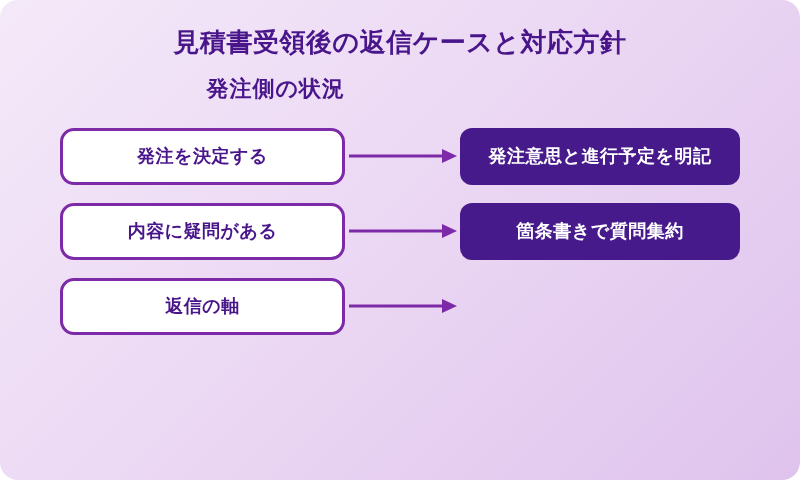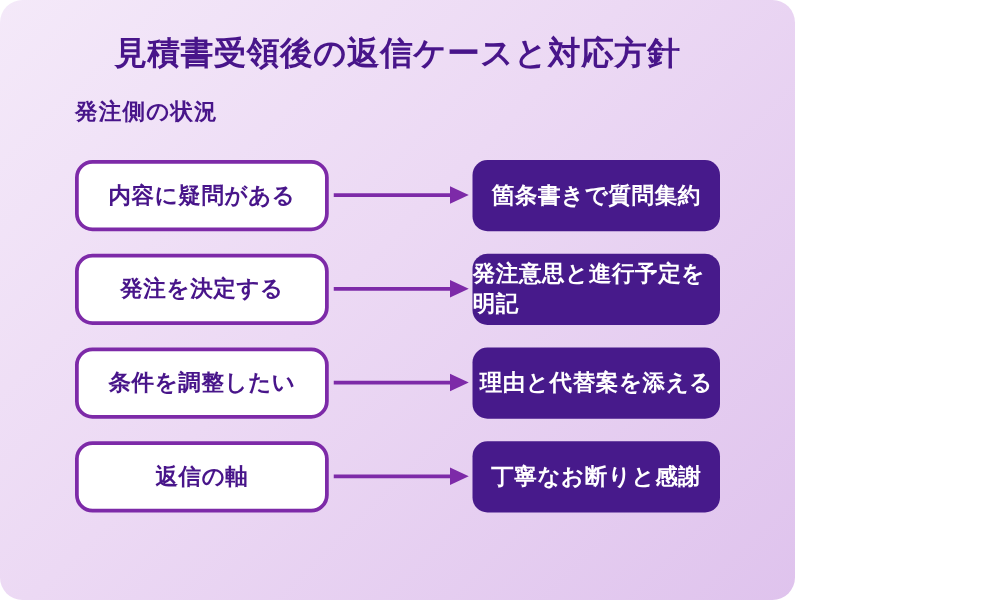--- a/index.html
+++ b/index.html
@@ -5,21 +5,21 @@
   html, body {
     margin: 0;
     padding: 0;
     width: 800px;
     height: 480px;
     background: #ffffff;
     font-family: "Liberation Sans", "DejaVu Sans", sans-serif;
     overflow: hidden;
   }
   .card {
-    width: 636px;
+    width: 800px;
     height: 480px;
     box-sizing: border-box;
     border-radius: 18px;
     background: linear-gradient(135deg, #f4e9f9 0%, #ecd9f4 45%, #dfc3ed 100%);
   }
   .title {
     margin: 0;
     padding-top: 28px;
     text-align: center;
     font-size: 26px;
@@ -29,22 +29,22 @@
     letter-spacing: 0.5px;
   }
   .headers {
     display: flex;
     align-items: center;
     padding: 0 60px;
     margin-top: 20px;
     height: 22px;
   }
   .header-cell {
-    text-align: left;
-    font-size: 18px;
+    text-align: right;
+    font-size: 22px;
     font-weight: 700;
     color: #48158a;
     letter-spacing: 1px;
   }
   .col-left  { width: 285px; }
   .col-mid   { width: 115px; }
   .col-right { width: 280px; }
   .rows {
     margin-top: 28px;
     padding: 0 60px;
@@ -99,57 +99,46 @@
   <h1 class="title">見積書受領後の返信ケースと対応方針</h1>
 
   <div class="headers">
     <div class="header-cell col-left">発注側の状況</div>
     <div class="col-mid"></div>
   </div>
 
   <div class="rows">
 
     <div class="row">
-      <div class="case-box">内容に疑問がある</div>
-      <div class="arrow-cell">
-        <svg width="115" height="18" viewBox="0 0 115 18" aria-hidden="true">
-          <line x1="4" y1="9" x2="98" y2="9" stroke="#7d2aa8" stroke-width="3"></line>
-          <polygon points="97,2 112,9 97,16" fill="#7d2aa8"></polygon>
-        </svg>
-      </div>
-      <div class="policy-box">箇条書きで質問集約</div>
-    </div>
-
-    <div class="row">
       <div class="case-box">発注を決定する</div>
       <div class="arrow-cell">
         <svg width="115" height="18" viewBox="0 0 115 18" aria-hidden="true">
           <line x1="4" y1="9" x2="98" y2="9" stroke="#7d2aa8" stroke-width="3"></line>
           <polygon points="97,2 112,9 97,16" fill="#7d2aa8"></polygon>
         </svg>
       </div>
       <div class="policy-box">発注意思と進行予定を明記</div>
     </div>
 
     <div class="row">
-      <div class="case-box">条件を調整したい</div>
+      <div class="case-box">内容に疑問がある</div>
       <div class="arrow-cell">
         <svg width="115" height="18" viewBox="0 0 115 18" aria-hidden="true">
           <line x1="4" y1="9" x2="98" y2="9" stroke="#7d2aa8" stroke-width="3"></line>
           <polygon points="97,2 112,9 97,16" fill="#7d2aa8"></polygon>
         </svg>
       </div>
-      <div class="policy-box">理由と代替案を添える</div>
+      <div class="policy-box">箇条書きで質問集約</div>
     </div>
+
 
     <div class="row">
       <div class="case-box">返信の軸</div>
       <div class="arrow-cell">
         <svg width="115" height="18" viewBox="0 0 115 18" aria-hidden="true">
           <line x1="4" y1="9" x2="98" y2="9" stroke="#7d2aa8" stroke-width="3"></line>
           <polygon points="97,2 112,9 97,16" fill="#7d2aa8"></polygon>
         </svg>
       </div>
-      <div class="policy-box">丁寧なお断りと感謝</div>
     </div>
 
   </div>
 </div>
 
 </body></html>

